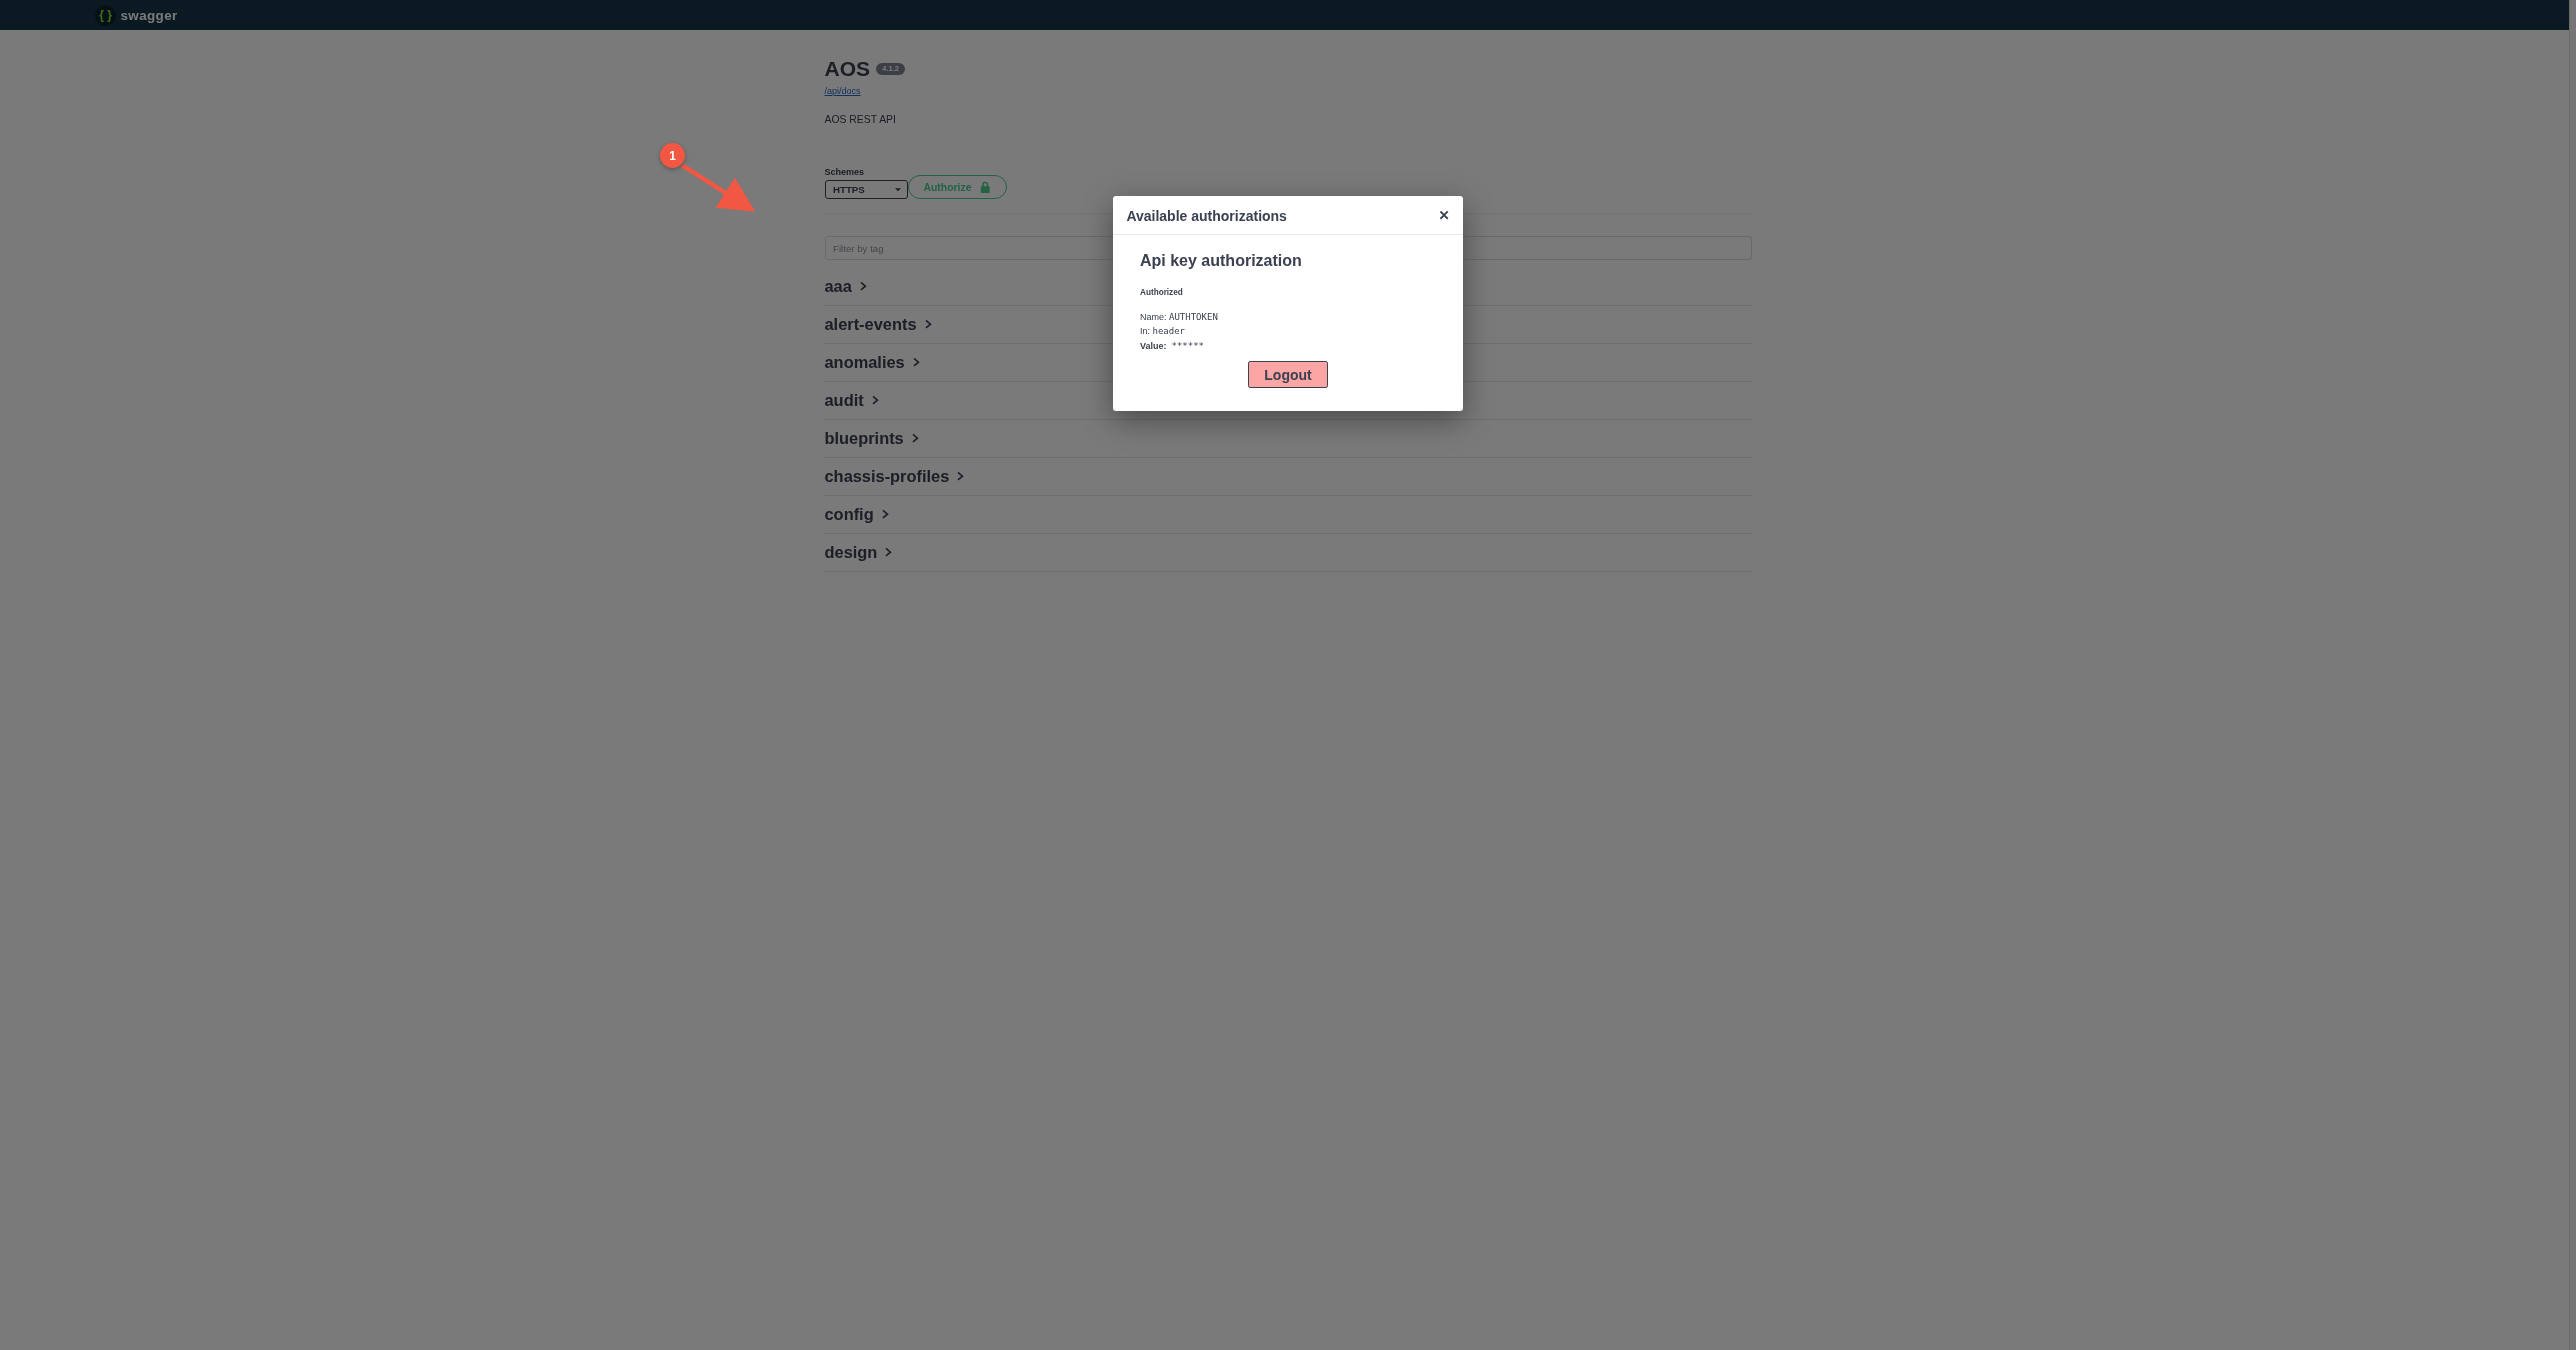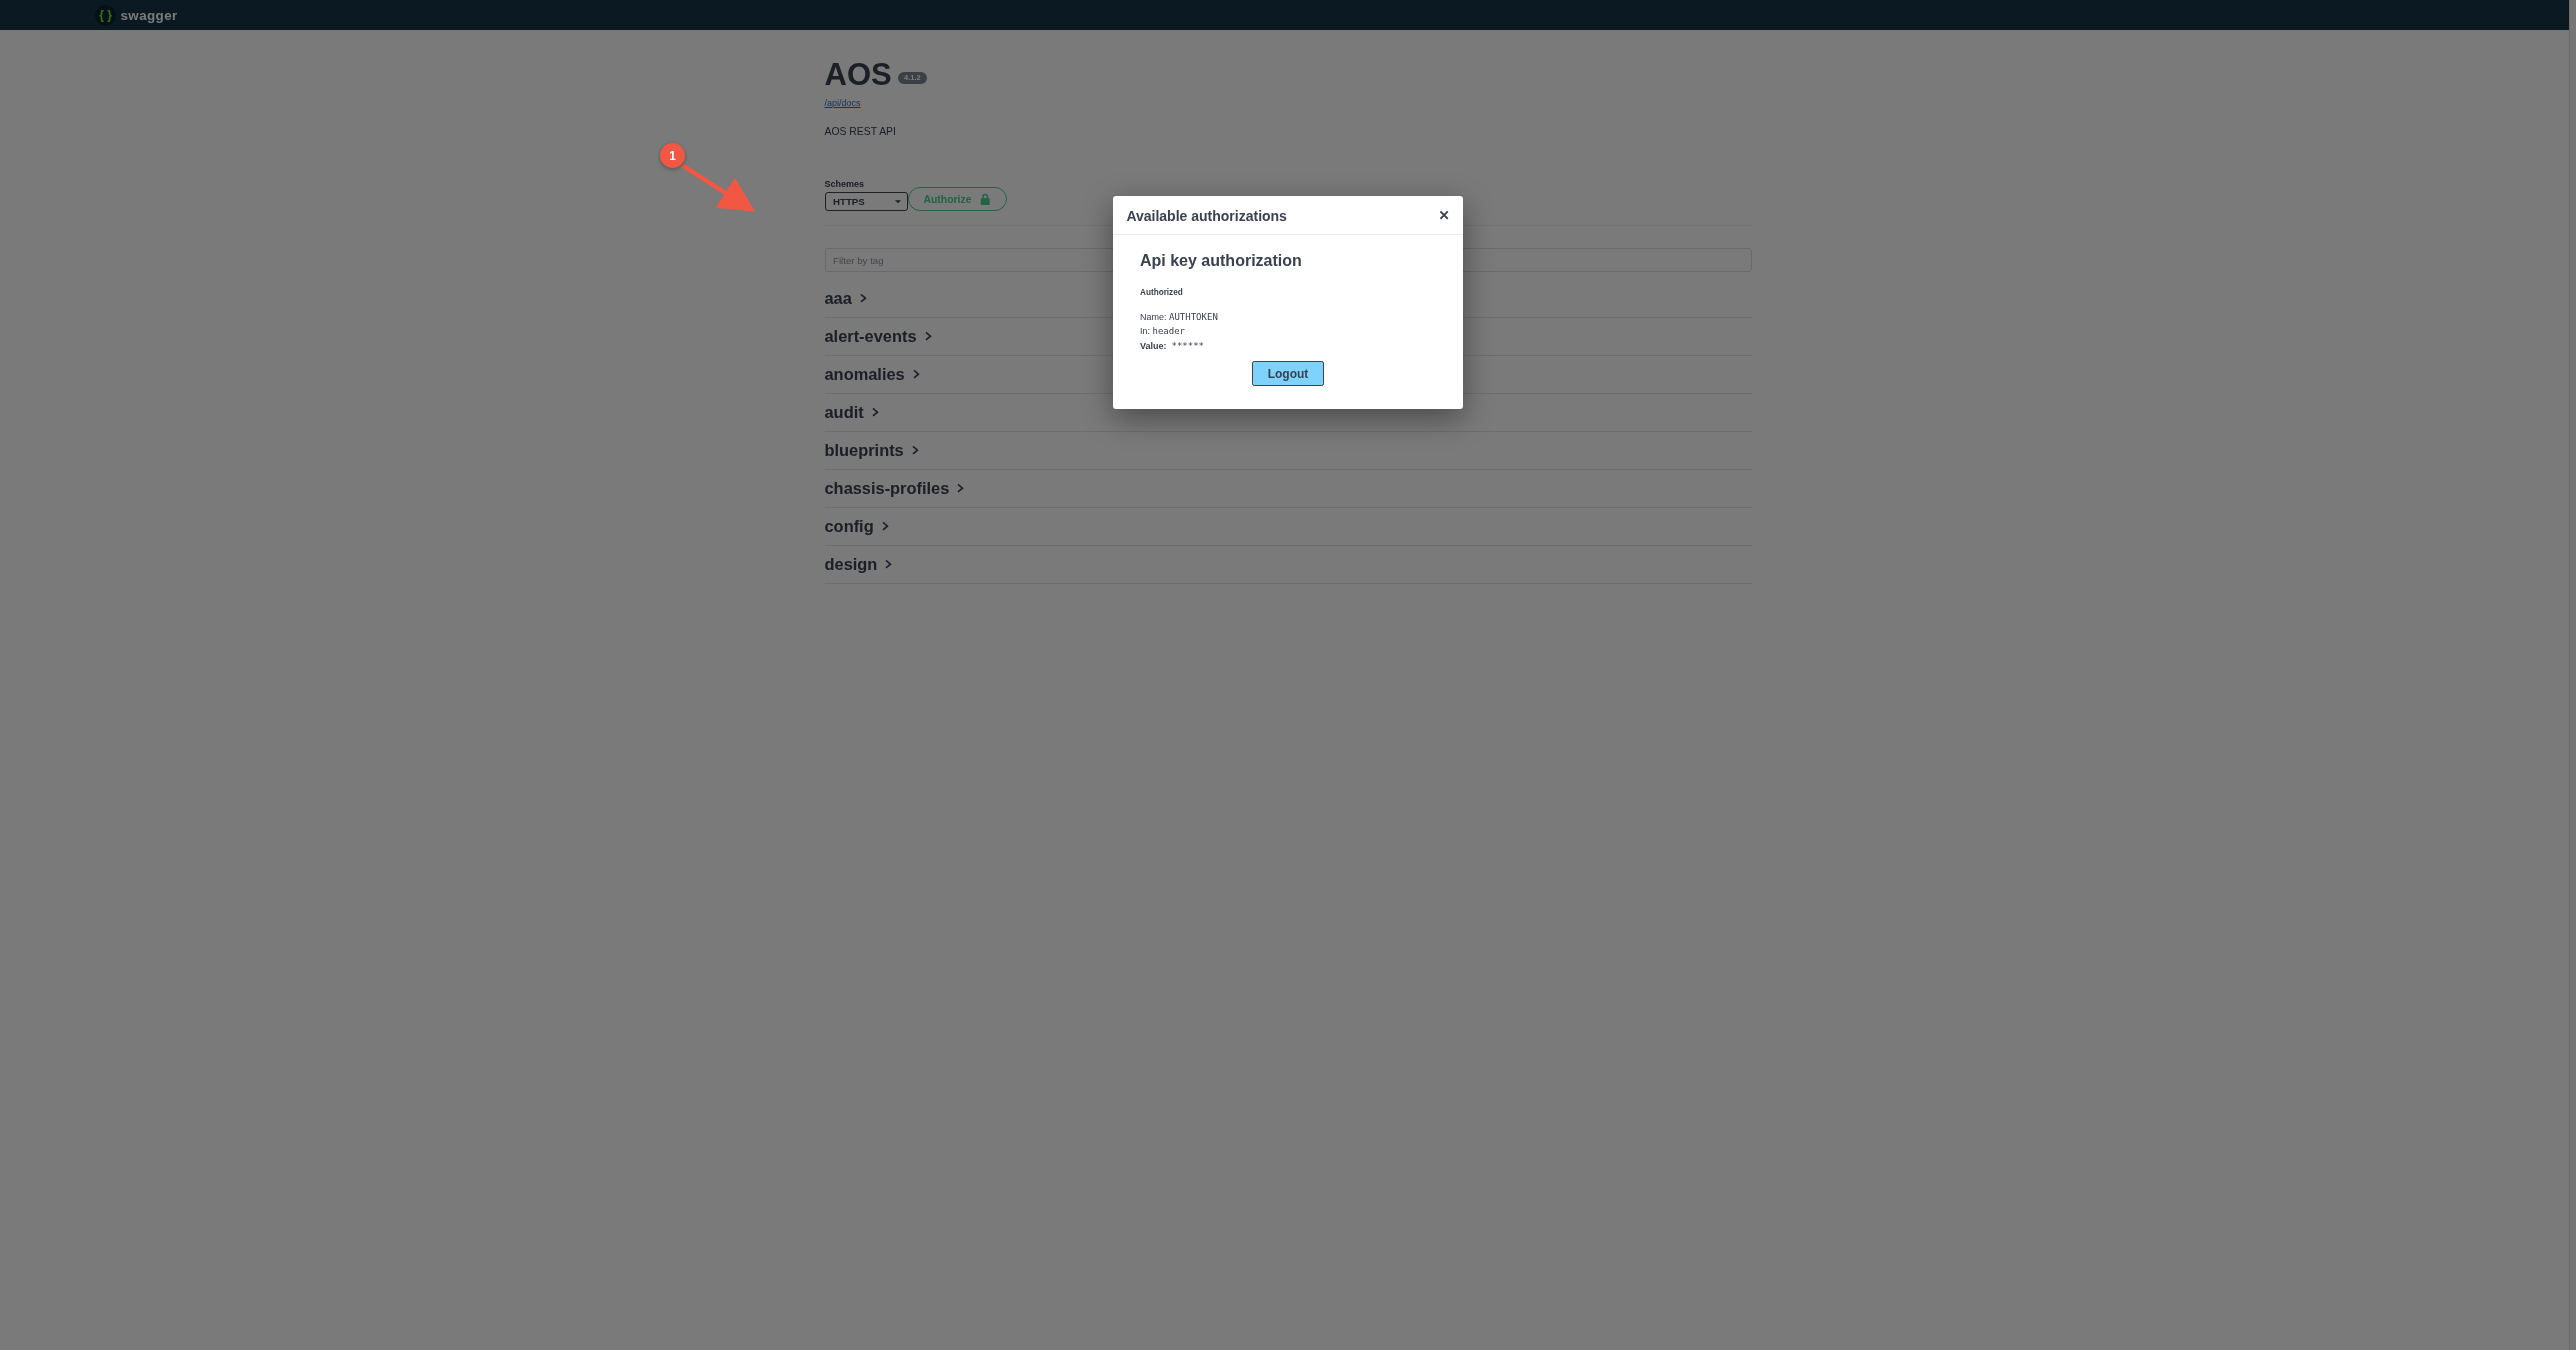--- a/index.html
+++ b/index.html
@@ -45,21 +45,21 @@
   .content {
     max-width: 927px;
     margin: 0 auto;
     padding: 0 0 30px;
   }
 
   .info-block {
     padding: 27px 0 15px;
   }
   .info-title {
-    font-size: 31px;
+    font-size: 21px;
     font-weight: 800;
     color: #3b4151;
     display: inline-block;
   }
   .version-badge {
     display: inline-block;
     background: #7d8492;
     color: #fff;
     font-size: 7.5px;
     font-weight: 700;
@@ -224,23 +224,23 @@
   .kv-line .label { font-weight: 400; }
   .kv-line .value { font-family: Menlo, Consolas, monospace; text-align: right; }
   .kv-line .bold-label { font-weight: 700; }
   .modal-btn-row {
     display: flex;
     justify-content: center;
     margin-top: 10.4px;
   }
   .logout-btn {
     border: 0.7px solid #3b4151;
-    background: #7dd3fc;
-    color: #3b4151;
-    font-size: 12px;
+    background: #fca5a5;
+    color: #3b4151;
+    font-size: 14px;
     font-weight: 700;
     padding: 4.5px 15px;
     border-radius: 2.2px;
     cursor: pointer;
   }
 
   
   .callout {
     position: absolute;
     z-index: 30;

